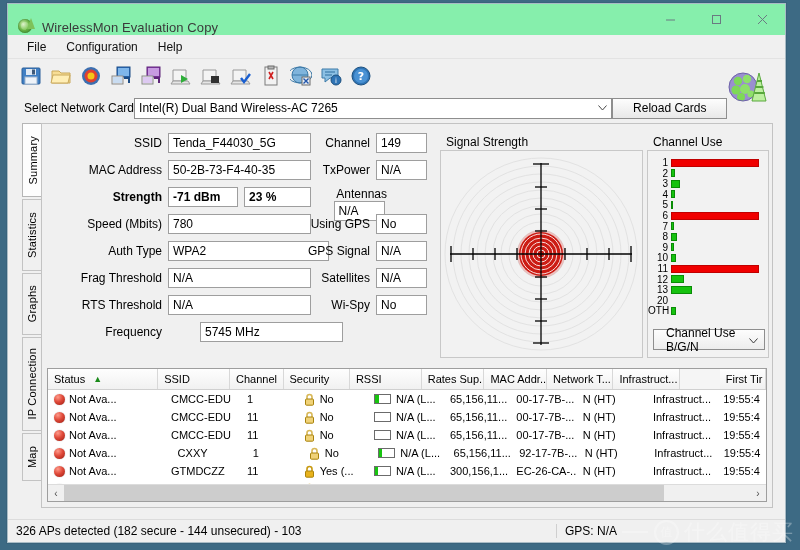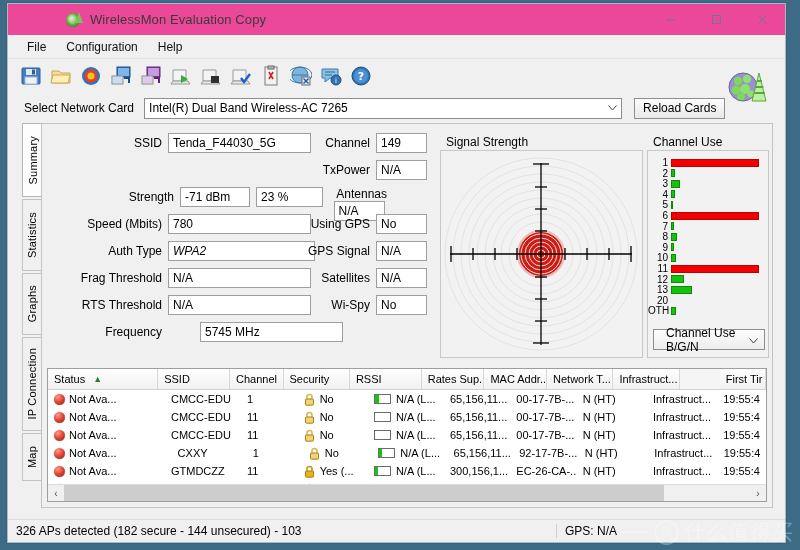--- a/index.html
+++ b/index.html
@@ -14,23 +14,22 @@
 
   
   .window{
     position:absolute;left:7px;top:3px;width:779px;height:540px;
     background:#f0f0f0;
     border:1px solid #a9bcc6;
     box-sizing:border-box;
     box-shadow:0 0 0 1px rgba(0,0,0,.06);
   }
   .titlebar{
-    height:31px;background:#ec4899;display:flex;align-items:center;
+    height:31px;background:#86efac;display:flex;align-items:flex-end;
     border-bottom:1px solid #f0f0f0;
-    padding-left:48px;
   }
   .title-icon{width:18px;height:18px;margin:0 7px 0 9px;position:relative;flex:none;}
   .title-icon .g{
     position:absolute;left:1px;top:2px;width:14px;height:14px;border-radius:50%;
     background:radial-gradient(circle at 35% 32%, #bfe6a0 0%, #6db84a 45%, #3d8a2c 100%);
     box-shadow:inset 0 0 2px #2e6b22;
   }
   .title-icon .g:after{
     content:"";position:absolute;left:3px;top:3px;width:8px;height:8px;border-radius:50%;
     background:radial-gradient(circle at 30% 30%, #e8f7dc 0%, #8fd06a 70%, transparent 71%);
@@ -59,32 +58,32 @@
   
   .toolbar{
     height:34px;background:#f0f0f0;display:flex;align-items:center;padding-left:8px;
     position:relative;
   }
   .tbtn{width:30px;height:30px;display:flex;align-items:center;justify-content:center;}
   .tbtn svg{display:block;}
 
   
   .cardrow{height:30px;background:#f0f0f0;display:flex;align-items:center;padding-left:16px;position:relative;}
-  .cardlabel{font-size:12px;margin-right:10px;color:#000;}
+  .cardlabel{font-size:12px;color:#000;}
   .combo{
     width:478px;height:21px;background:#fff;border:1px solid #8e8e8e;
     display:flex;align-items:center;box-sizing:border-box;font-size:12px;
     padding-left:4px;position:relative;
   }
   .combo .val{flex:1;white-space:nowrap;overflow:hidden;}
   .combo .arr{width:18px;display:flex;align-items:center;justify-content:center;color:#4a4a4a;}
   .btn{
     height:21px;background:linear-gradient(#fdfdfd,#e8e8e8);
-    border:1px solid #8e8e8e;font-size:12px;padding:0 8px;
-    display:flex;align-items:center;margin-left:12px;box-sizing:border-box;
+    border:1px solid #8e8e8e;font-size:12px;padding:0 20px;
+    display:flex;align-items:center;margin-left:0;box-sizing:border-box;
   }
   .globe-badge{
     position:absolute;right:14px;top:-26px;width:46px;height:42px;
   }
 
   
   .content{
     position:absolute;left:14px;top:119px;width:751px;height:385px;
     background:#f0f0f0;
   }
@@ -373,32 +372,36 @@
         </div>
       </div>
 
       <div class="tabpanel">
 
         <div class="fields">
           <div class="frow" style="left:0;top:9px;">
             <div class="flabel" style="width:120px;">SSID</div>
             <div class="fbox" style="width:143px;">Tenda_F44030_5G</div>
           </div>
-          <div class="frow" style="left:12px;top:63px;">
+          <div class="frow" style="left:0;top:36px;">
+            <div class="flabel" style="width:120px;">MAC Address</div>
+            <div class="fbox" style="width:143px;">50-2B-73-F4-40-35</div>
+          </div>
+          <div class="frow" style="left:0;top:63px;font-weight:bold;">
             <div class="flabel" style="width:120px;">Strength</div>
             <div class="fbox" style="width:70px;">-71 dBm</div>
             <div class="fbox" style="width:67px;margin-left:6px;">23 %</div>
           </div>
           <div class="frow" style="left:0;top:90px;">
             <div class="flabel" style="width:120px;">Speed (Mbits)</div>
             <div class="fbox" style="width:143px;">780</div>
           </div>
           <div class="frow" style="left:0;top:117px;">
             <div class="flabel" style="width:120px;">Auth Type</div>
-            <div class="fbox" style="width:147px;font-style:italic;">WPA2</div>
+            <div class="fbox" style="width:161px;">WPA2</div>
           </div>
           <div class="frow" style="left:0;top:144px;">
             <div class="flabel" style="width:120px;">Frag Threshold</div>
             <div class="fbox" style="width:143px;">N/A</div>
           </div>
           <div class="frow" style="left:0;top:171px;">
             <div class="flabel" style="width:120px;">RTS Threshold</div>
             <div class="fbox" style="width:143px;">N/A</div>
           </div>
           <div class="frow" style="left:0;top:198px;">

